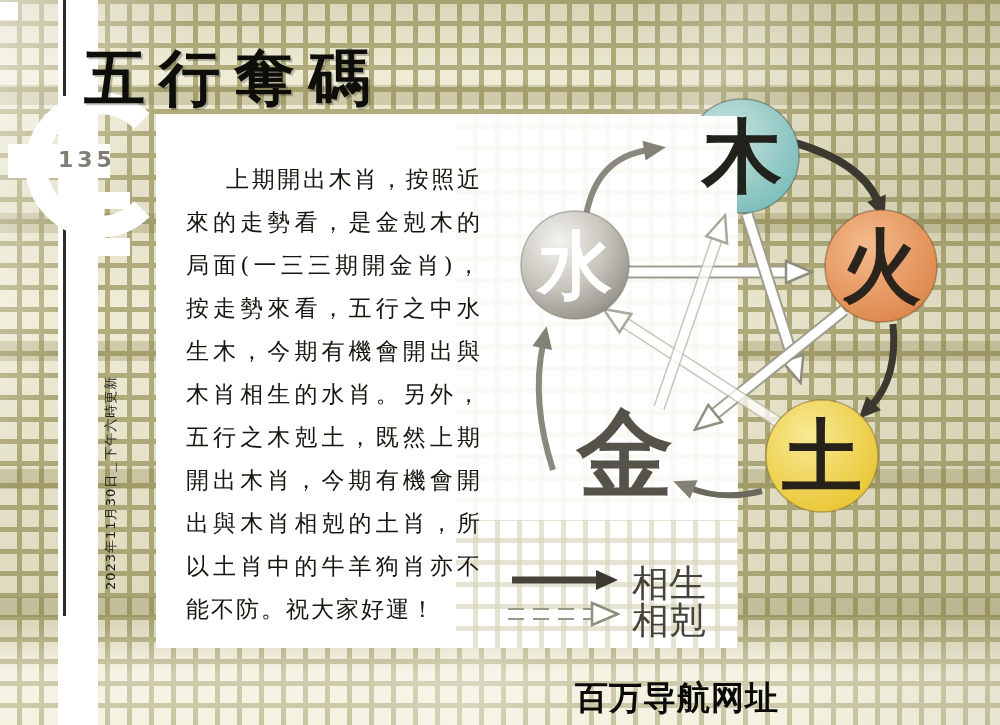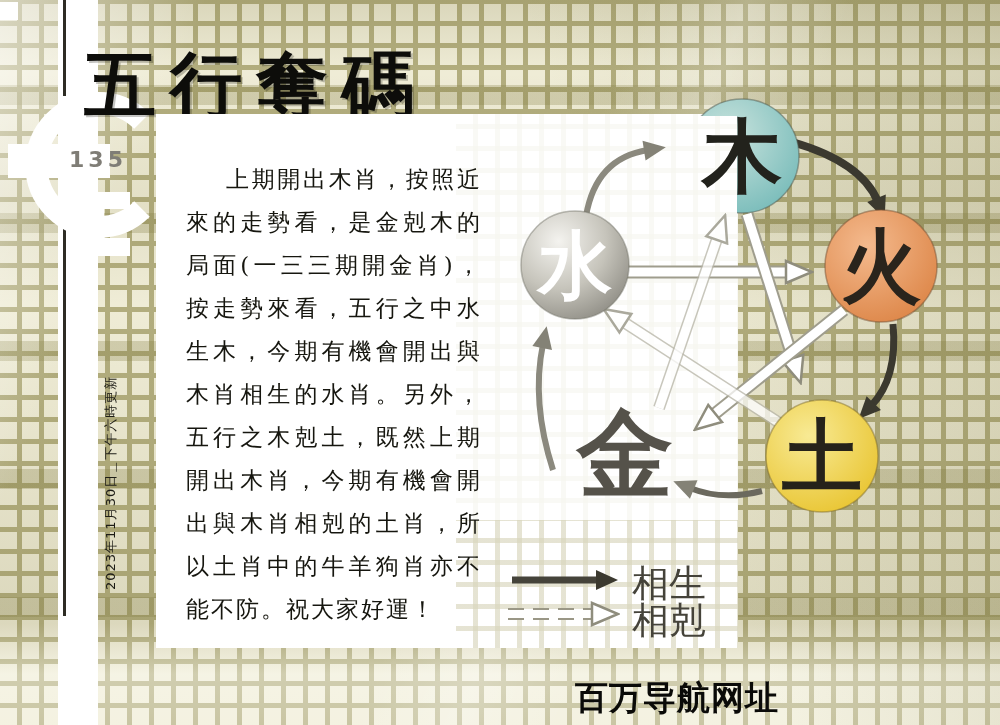--- a/index.html
+++ b/index.html
@@ -15,33 +15,33 @@
       linear-gradient(112deg, rgba(255,255,255,0.55) 0%, rgba(255,255,255,0) 16%, rgba(255,255,255,0) 50%, rgba(255,255,255,0.22) 58%, rgba(255,255,255,0) 66%),
       linear-gradient(250deg, rgba(118,112,58,0.22) 0%, rgba(118,112,58,0) 38%),
       linear-gradient(180deg, rgba(118,112,58,0.18) 0%, rgba(118,112,58,0) 10%, rgba(118,112,58,0.10) 28%, rgba(118,112,58,0) 42%, rgba(118,112,58,0.16) 86%, rgba(255,255,250,0.40) 93%, rgba(255,255,250,0.30) 100%),
       repeating-linear-gradient(0deg, rgba(130,124,66,0) 0 108px, rgba(130,124,66,0.28) 108px 128px),
       repeating-linear-gradient(90deg, rgba(0,0,0,0) 0 17px, #b2ad7e 17px 22px),
       repeating-linear-gradient(0deg, #efecd6 0 17px, #b2ad7e 17px 22px);
   }
   
   #logo-svg{position:absolute;left:0;top:0;}
   #issue-number{
-    position:absolute;left:58px;top:147px;width:80px;text-align:center;
+    position:absolute;left:58px;top:147px;width:80px;text-align:left;
     font-size:22px;letter-spacing:4px;color:#7f7d76;font-weight:bold;
   }
   #update-note{
     position:absolute;left:102px;top:590px;transform:rotate(-90deg);
     transform-origin:0 0;white-space:nowrap;font-size:13px;color:#1d1c16;
     letter-spacing:1px;
   }
   
   #page-title{
     position:absolute;left:84px;top:38px;
     font-family:"DejaVu Serif",serif;font-weight:bold;
-    font-size:72px;letter-spacing:14px;color:#0d0d0a;
+    font-size:61px;letter-spacing:14px;color:#0d0d0a;
     text-shadow:2px 2px 0 rgba(20,20,10,0.25);
   }
   
   #panel{
     position:absolute;left:156px;top:114px;width:582px;height:534px;
     background:#ffffff;
   }
   .panel-texture{
     position:absolute;pointer-events:none;
     background-image:

